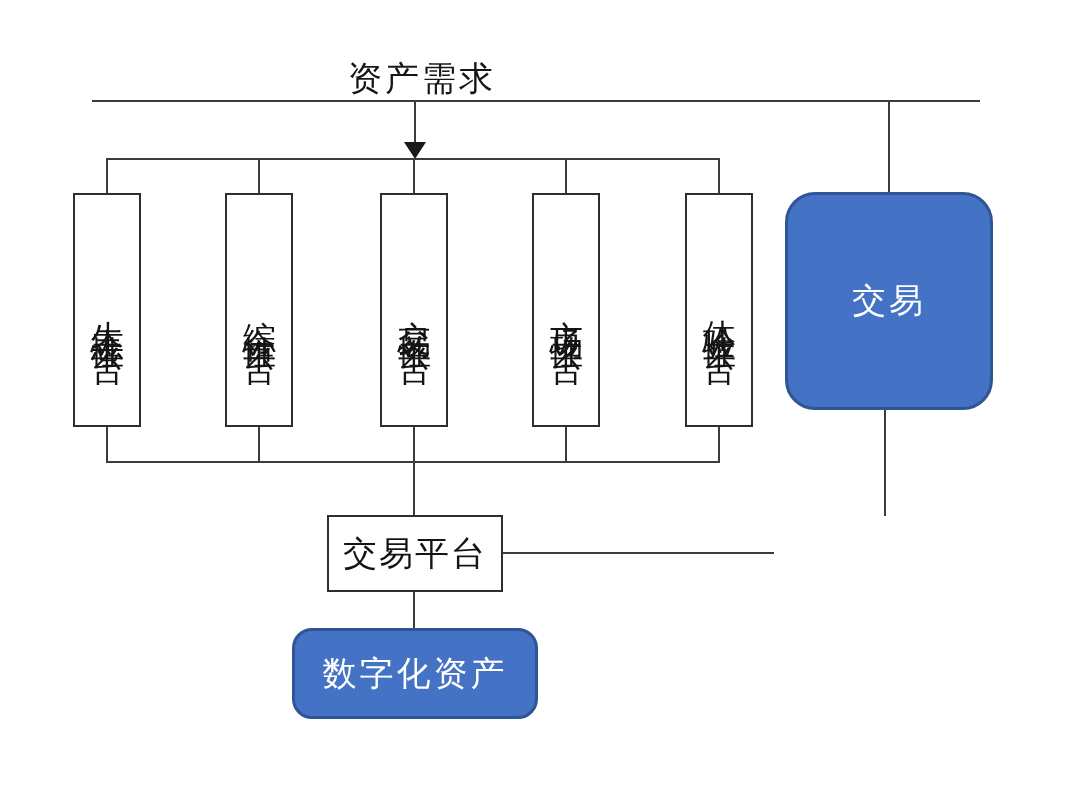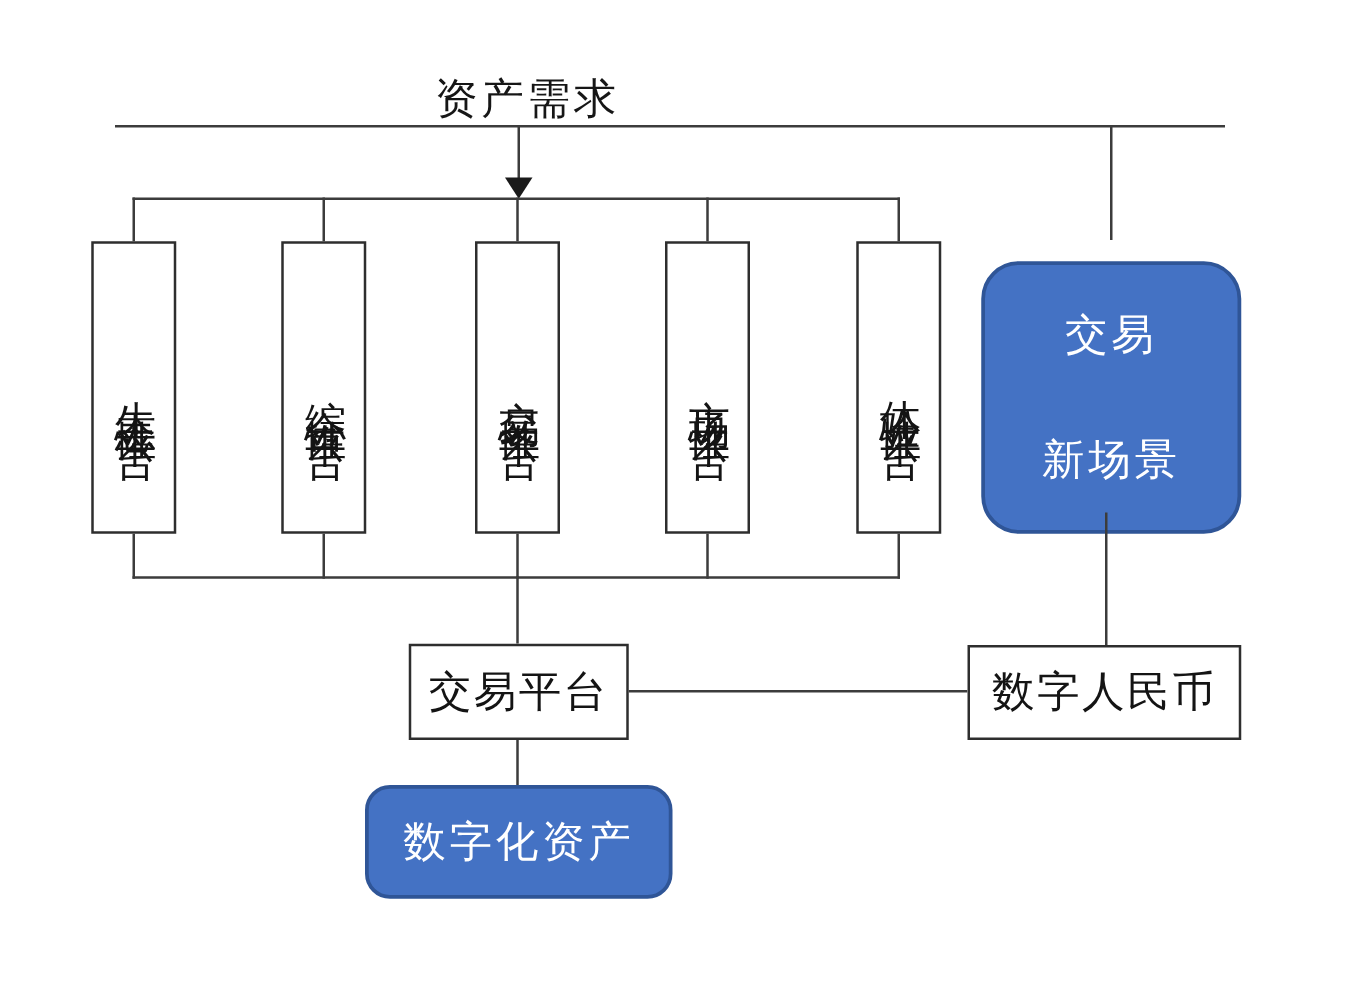--- a/index.html
+++ b/index.html
@@ -89,27 +89,23 @@
   <div class="hline" style="left:106px; top:461px; width:614px;"></div>
 
   <div class="vline" style="left:413px; top:461px; height:54px;"></div>
 
   <div class="wbox" style="left:327px; top:515px; width:176px; height:77px;">
     <div class="hlabel">交易平台</div>
   </div>
 
   <div class="hline" style="left:503px; top:552px; width:271px;"></div>
 
-  <div class="wbox" style="left:774px; top:516px; width:219px; height:76px;">
-    <div class="hlabel">数字人民币</div>
-  </div>
 
-  <div class="bluebox" style="left:785px; top:192px; width:208px; height:218px; border-radius:30px; gap:54px;margin-top:17px;">
+  <div class="bluebox" style="left:785px; top:192px; width:208px; height:218px; border-radius:30px; gap:54px;">
     <div class="line">交易</div>
-    <div class="line">新场景</div>
   </div>
 
   <div class="vline" style="left:884px; top:410px; height:106px;"></div>
 
   <div class="vline" style="left:413px; top:592px; height:54px;"></div>
 
   <div class="bluebox" style="left:292px; top:628px; width:246px; height:91px; border-radius:20px;">
     <div class="line">数字化资产</div>
   </div>
 

